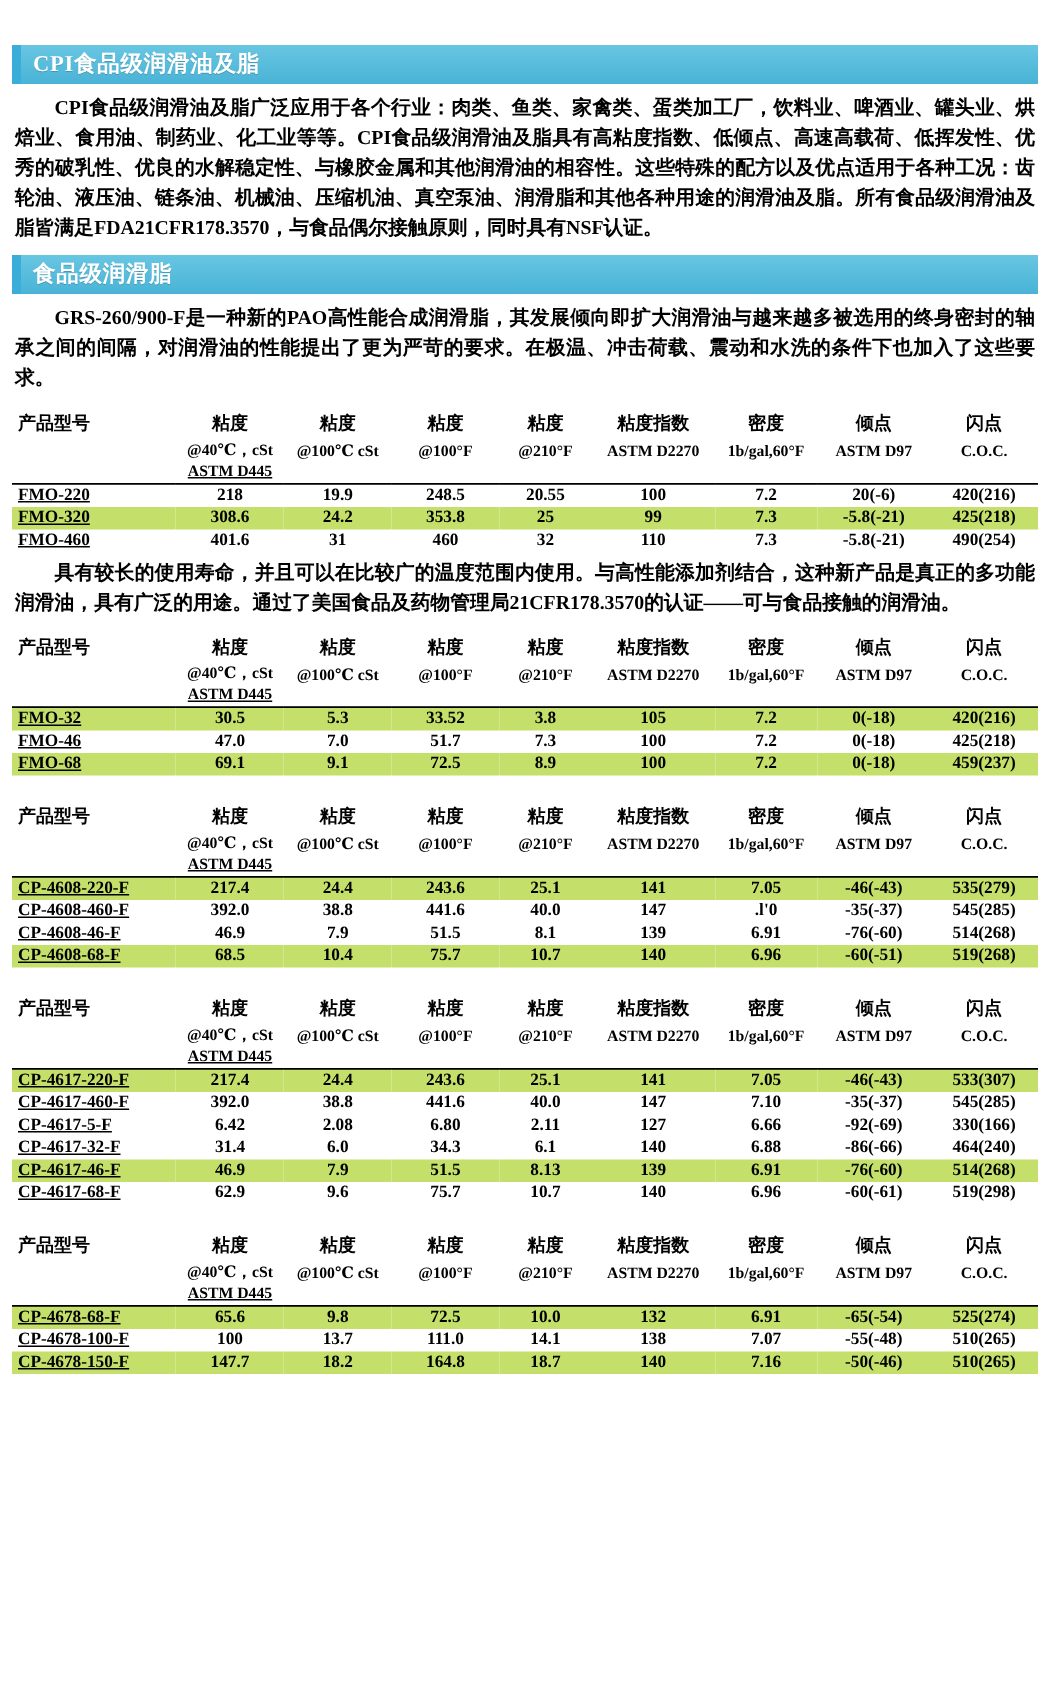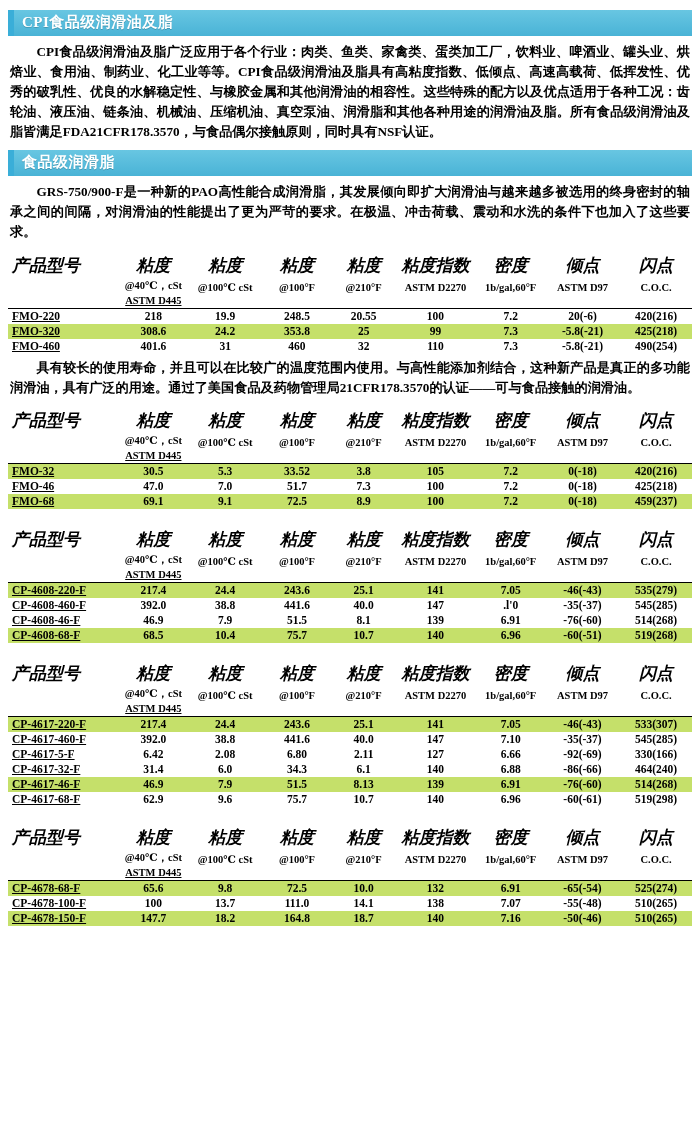--- a/index.html
+++ b/index.html
@@ -11,20 +11,21 @@
     width: 700px;
     min-height: 1134px;
     font-family: "Liberation Serif", "DejaVu Serif", serif;
     color: #000;
     font-size: 12px;
   }
   .page {
     width: 700px;
     padding: 6px 8px 10px 8px;
     box-sizing: border-box;
+    margin-top: 20px;
   }
   
   .section-bar {
     display: flex;
     align-items: stretch;
     margin: 4px 0 6px 0;
   }
   .section-bar .accent {
     width: 6px;
     background: #3aaed8;
@@ -62,23 +63,22 @@
     margin: 2px 0 4px 0;
     font-size: 11px;
   }
   table.spec thead th {
     font-weight: bold;
     padding: 1px 2px;
     vertical-align: bottom;
     white-space: nowrap;
   }
   table.spec thead tr.h1 th {
-    font-size: 17px;
+    font-size: 12px;
     padding-top: 3px;
-    font-style: italic;
   }
   table.spec thead tr.h2 th,
   table.spec thead tr.h3 th {
     font-size: 10.5px;
     font-weight: bold;
   }
   table.spec thead tr.h3 th {
     border-bottom: 1.4px solid #000;
     padding-bottom: 2px;
     text-decoration: underline;
@@ -113,21 +113,21 @@
     </div>
   </div>
   <p class="para">CPI食品级润滑油及脂广泛应用于各个行业：肉类、鱼类、家禽类、蛋类加工厂，饮料业、啤酒业、罐头业、烘焙业、食用油、制药业、化工业等等。CPI食品级润滑油及脂具有高粘度指数、低倾点、高速高载荷、低挥发性、优秀的破乳性、优良的水解稳定性、与橡胶金属和其他润滑油的相容性。这些特殊的配方以及优点适用于各种工况：齿轮油、液压油、链条油、机械油、压缩机油、真空泵油、润滑脂和其他各种用途的润滑油及脂。所有食品级润滑油及脂皆满足FDA21CFR178.3570，与食品偶尔接触原则，同时具有NSF认证。</p>
 
   <div class="section-bar">
     <div class="accent"></div>
     <div class="bar-body">
       <span class="title">食品级润滑脂</span>
     </div>
   </div>
-  <p class="para">GRS-750/900-F是一种新的PAO高性能合成润滑脂，其发展倾向即扩大润滑油与越来越多被选用的终身密封的轴承之间的间隔，对润滑油的性能提出了更为严苛的要求。在极温、冲击荷载、震动和水洗的条件下也加入了这些要求。</p>
+  <p class="para">GRS-260/900-F是一种新的PAO高性能合成润滑脂，其发展倾向即扩大润滑油与越来越多被选用的终身密封的轴承之间的间隔，对润滑油的性能提出了更为严苛的要求。在极温、冲击荷载、震动和水洗的条件下也加入了这些要求。</p>
 
   <table class="spec">
     <colgroup>
       <col style="width:16%">
         <col style="width:10.5%">
         <col style="width:10.5%">
         <col style="width:10.5%">
       <col style="width:9%">
         <col style="width:12%">
         <col style="width:10%">

